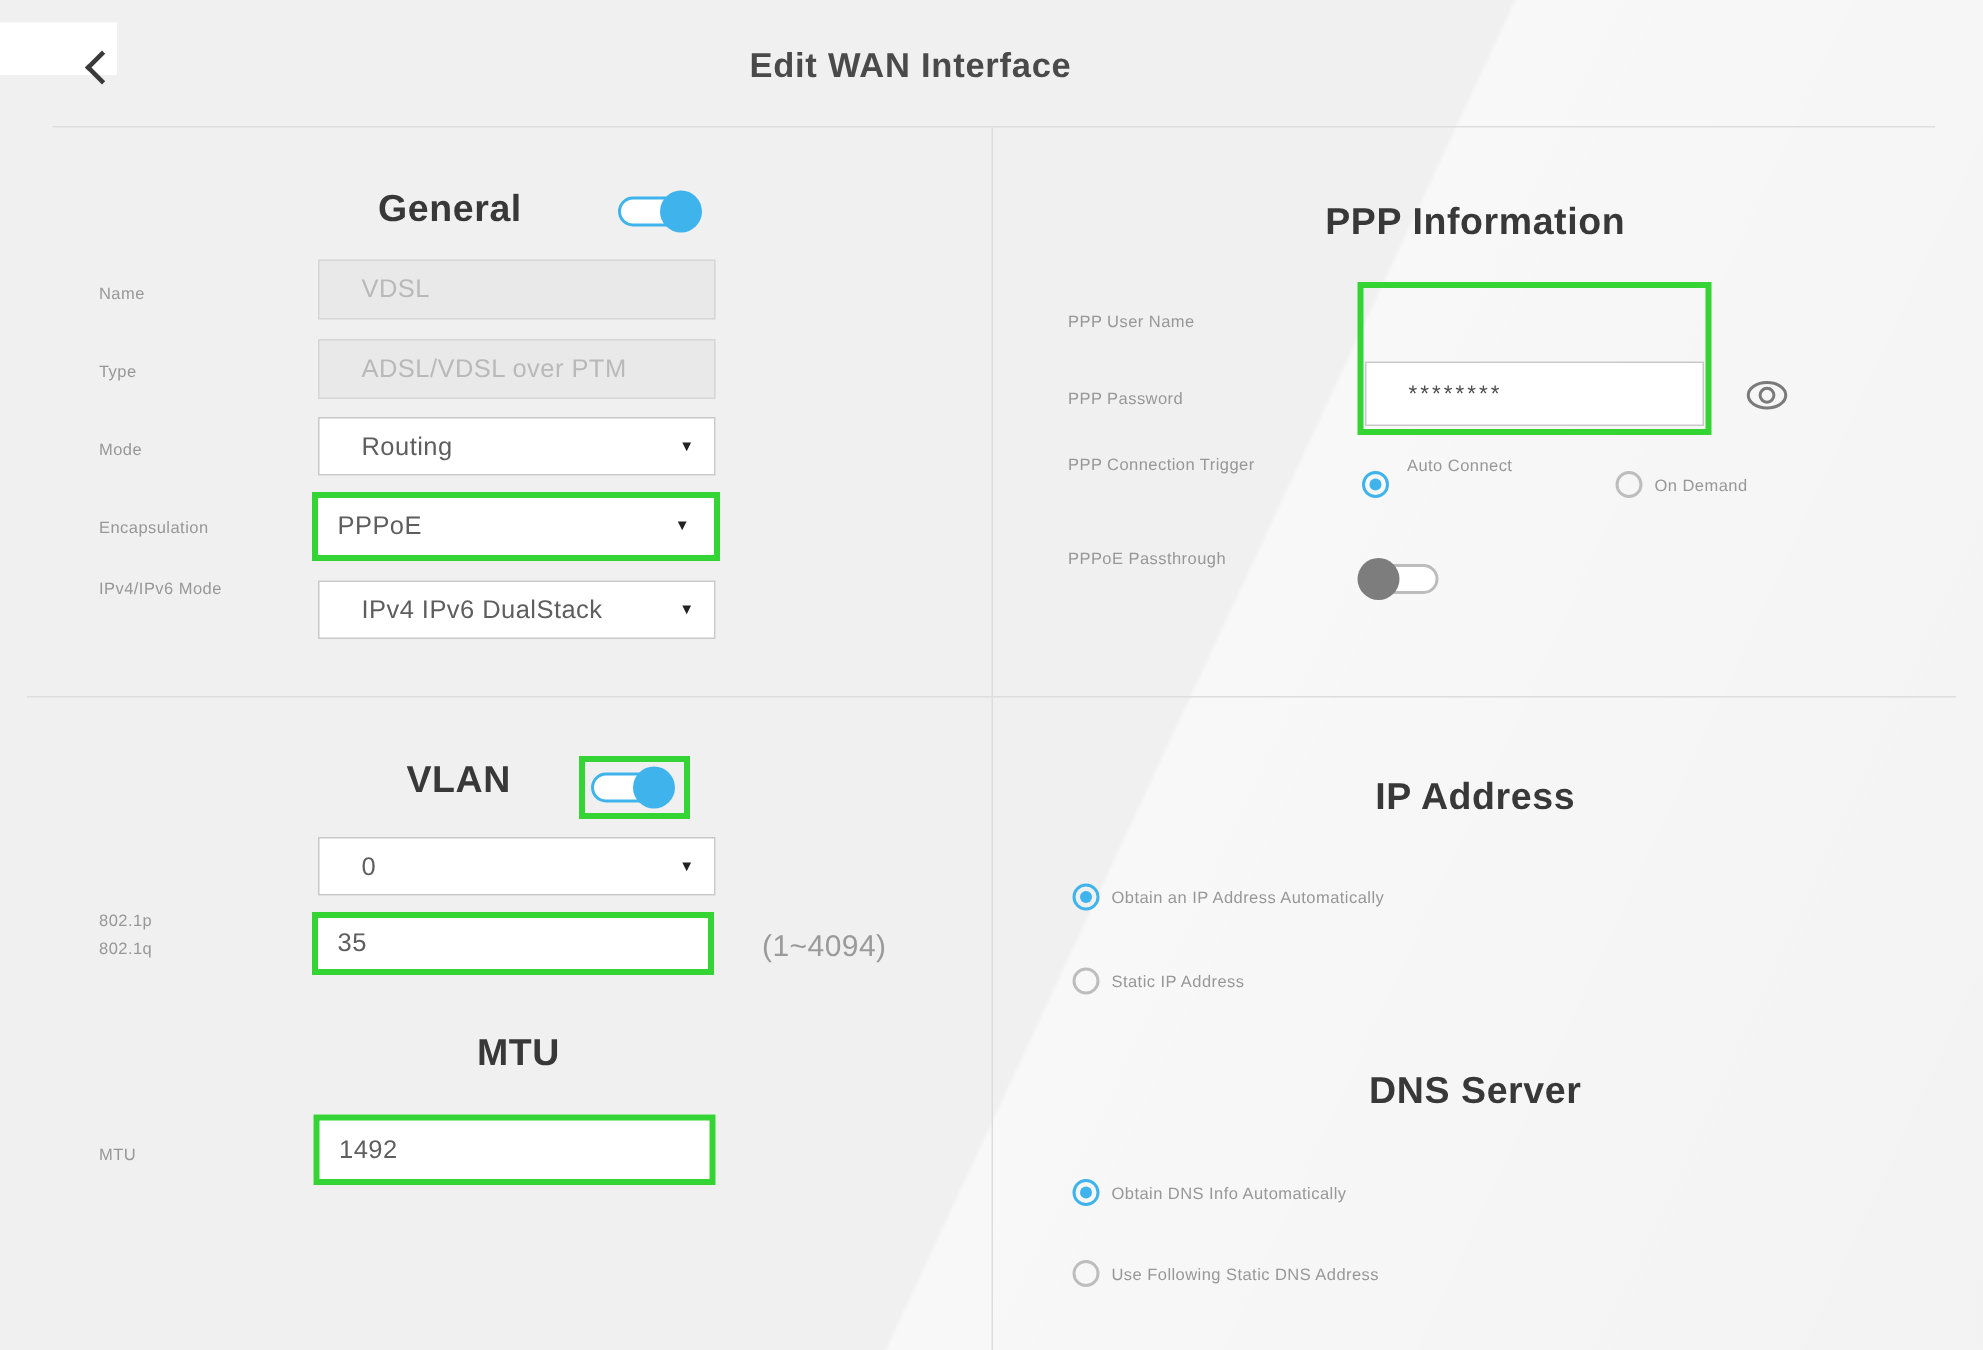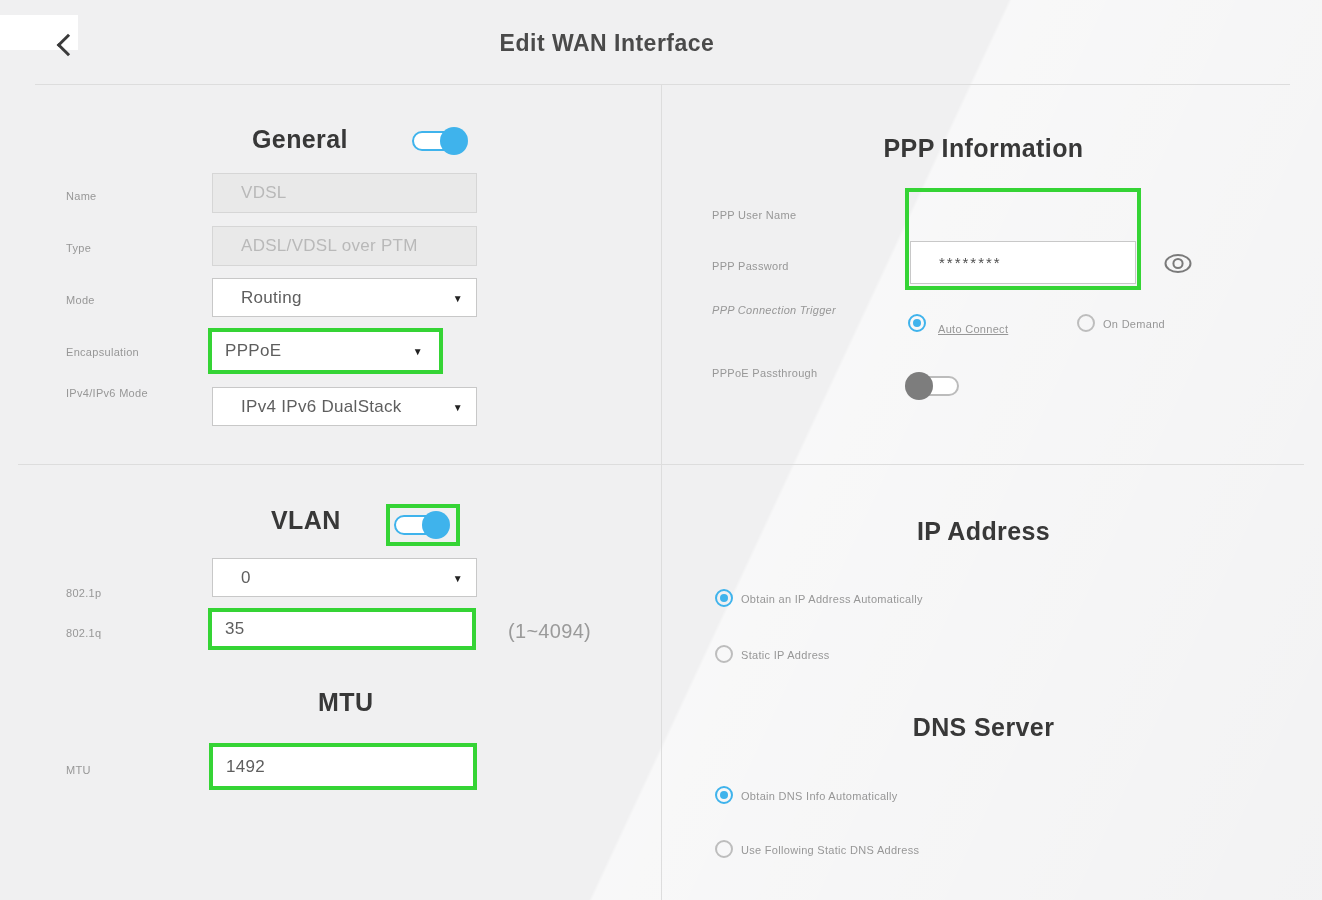--- a/index.html
+++ b/index.html
@@ -74,40 +74,40 @@
   <div class="lbl" style="left:66px;top:235px;">Type</div>
   <div class="inp disabled" style="left:212px;top:226px;width:265px;height:40px;">ADSL/VDSL over PTM</div>
 
   <div class="lbl" style="left:66px;top:287px;">Mode</div>
   <div class="sel" style="left:212px;top:278px;width:265px;height:39px;">
     <span>Routing</span>
     <span class="caret">▼</span>
   </div>
 
   <div class="lbl" style="left:66px;top:339px;">Encapsulation</div>
-  <div class="green-ctrl" style="left:208px;top:328px;width:235px;height:46px;">
+  <div class="green-ctrl" style="left:208px;top:328px;width:272px;height:46px;">
     <span>PPPoE</span>
     <span class="caret" style="right:16px;">▼</span>
   </div>
 
   <div class="lbl" style="left:66px;top:380px;width:140px;">IPv4/IPv6 Mode</div>
   <div class="sel" style="left:212px;top:387px;width:265px;height:39px;">
     <span>IPv4 IPv6 DualStack</span>
     <span class="caret">▼</span>
   </div>
 
   <div class="abs h2" style="left:271px;top:506px;">VLAN</div>
   <div class="green-frame" style="left:386px;top:504px;width:74px;height:42px;">
     <div class="toggle on" style="left:4px;top:2px;">
       <div class="track"></div>
       <div class="knob"></div>
     </div>
   </div>
 
-  <div class="lbl" style="left:66px;top:580px;text-align:center;">802.1p</div>
+  <div class="lbl" style="left:66px;top:601px;text-align:center;">802.1p</div>
   <div class="sel" style="left:212px;top:558px;width:265px;height:39px;">
     <span>0</span>
     <span class="caret">▼</span>
   </div>
 
   <div class="lbl" style="left:66px;top:620px;">802.1q</div>
   <div class="green-ctrl" style="left:208px;top:608px;width:268px;height:42px;">35</div>
   <div class="hint" style="left:508px;top:620px;">(1~4094)</div>
 
   <div class="abs h2" style="left:318px;top:688px;">MTU</div>
@@ -121,23 +121,23 @@
   <div class="lbl" style="left:712px;top:253px;">PPP Password</div>
   <div class="inp" style="left:910px;top:241px;width:226px;height:43px;letter-spacing:2px;color:#4e4e4e;font-size:15px;">********</div>
 
   <div class="abs" style="left:1163px;top:251px;">
     <svg width="30" height="25" viewBox="0 0 30 25">
       <ellipse cx="15" cy="12.5" rx="12.5" ry="8.5" fill="none" stroke="#7a7a7a" stroke-width="2"></ellipse>
       <circle cx="15" cy="12.5" r="4.6" fill="none" stroke="#7a7a7a" stroke-width="2"></circle>
     </svg>
   </div>
 
-  <div class="lbl" style="left:712px;top:297px;width:160px;font-style:italic;">PPP Connection Trigger</div>
+  <div class="lbl" style="left:712px;top:297px;width:160px;">PPP Connection Trigger</div>
   <span class="radio checked" style="left:908px;top:314px;"></span>
-  <div class="lbl" style="left:938px;top:316px;text-decoration:underline;">Auto Connect</div>
+  <div class="lbl" style="left:938px;top:298px;">Auto Connect</div>
   <span class="radio" style="left:1077px;top:314px;"></span>
   <div class="lbl" style="left:1103px;top:311px;">On Demand</div>
 
   <div class="lbl" style="left:712px;top:360px;width:130px;">PPPoE Passthrough</div>
   <div class="toggle off" style="left:903px;top:371px;">
     <div class="track"></div>
     <div class="knob"></div>
   </div>
 
   <div class="abs h2" style="left:661px;top:517px;width:645px;text-align:center;">IP Address</div>

